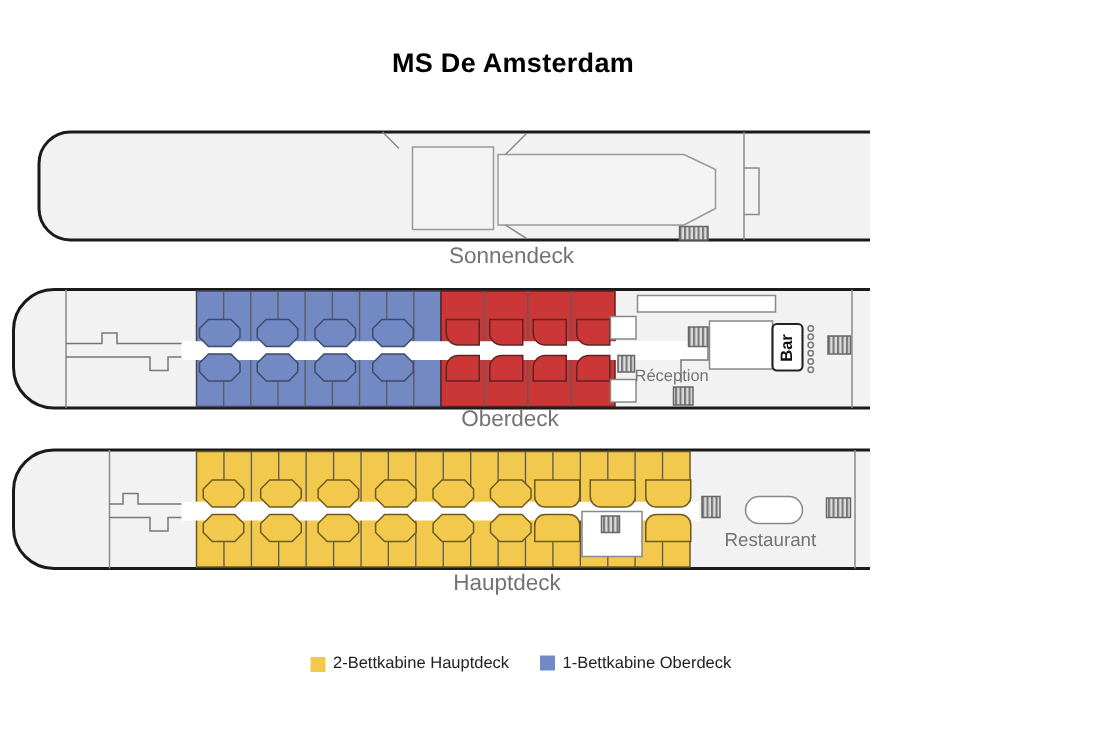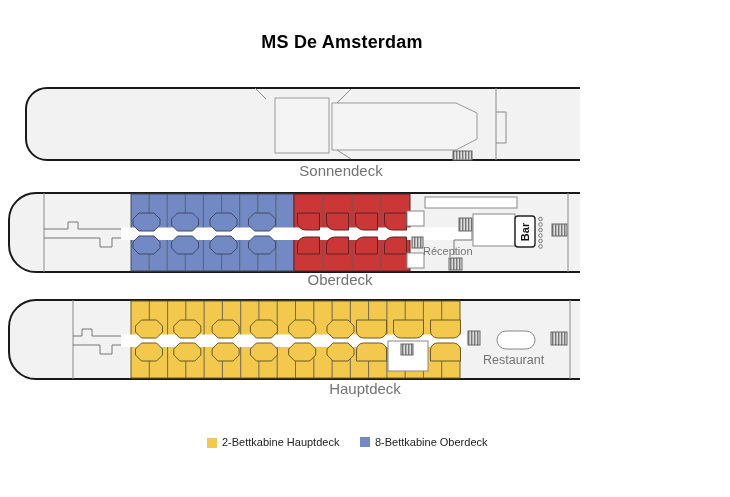--- a/index.html
+++ b/index.html
@@ -142,32 +142,32 @@
       <rect class="room" x="497" y="331" width="38" height="18" rx="9"></rect>
       <rect class="stairs" x="551" y="332" width="16" height="13"></rect>
       <path class="gline" d="M570 300 V379"></path>
       <path class="gline" d="M633 301 V378"></path>
       <path class="gline" d="M660 307 V373"></path>
     </g>
   </svg>
 
   <div class="lbl deck-lbl" style="left:341px;top:162px;">Sonnendeck</div>
   <div class="lbl deck-lbl" style="left:340px;top:271px;">Oberdeck</div>
-  <div class="lbl deck-lbl" style="left:338px;top:380px;margin-left:27px;">Hauptdeck</div>
+  <div class="lbl deck-lbl" style="left:338px;top:380px;">Hauptdeck</div>
 
   <div class="lbl small-lbl" style="left:423px;top:245px;text-align:right;">Réception</div>
   <div class="bar-box">
     <span>Bar</span>
   </div>
   <div class="lbl rest-lbl" style="left:483px;top:353px;">Restaurant</div>
 
   <div class="legend" style="left:207px;top:436px;align-items:center;">
     <div class="sw" style="background: rgb(242, 201, 76);"></div>
     <div>2-Bettkabine Hauptdeck</div>
   </div>
   <div class="legend-col" style="left:360px;top:436px;">
     <div class="legend-row">
       <div class="sw" style="background: rgb(114, 137, 196);"></div>
-      <div>8-Bettkabine Oberdeck</div>
+      <div>1-Bettkabine Oberdeck</div>
     </div>
   </div>
 
 </div>
 
 </body></html>

